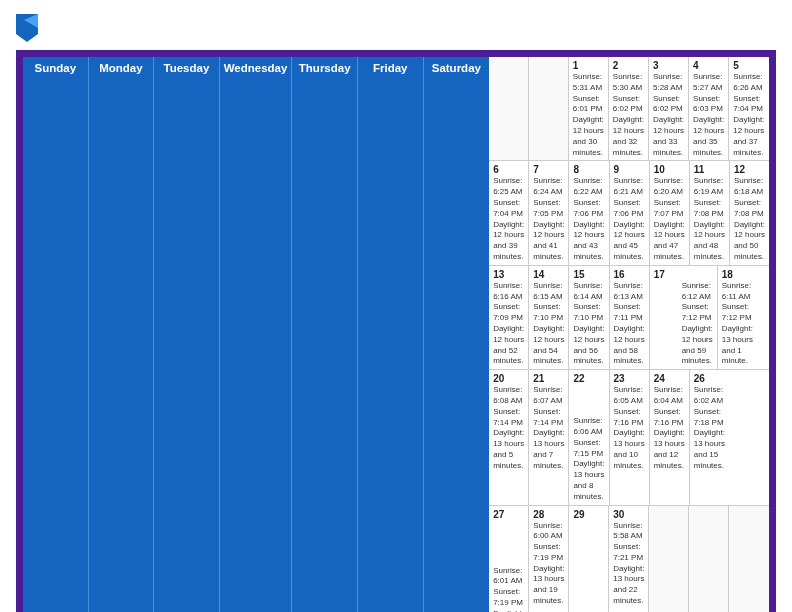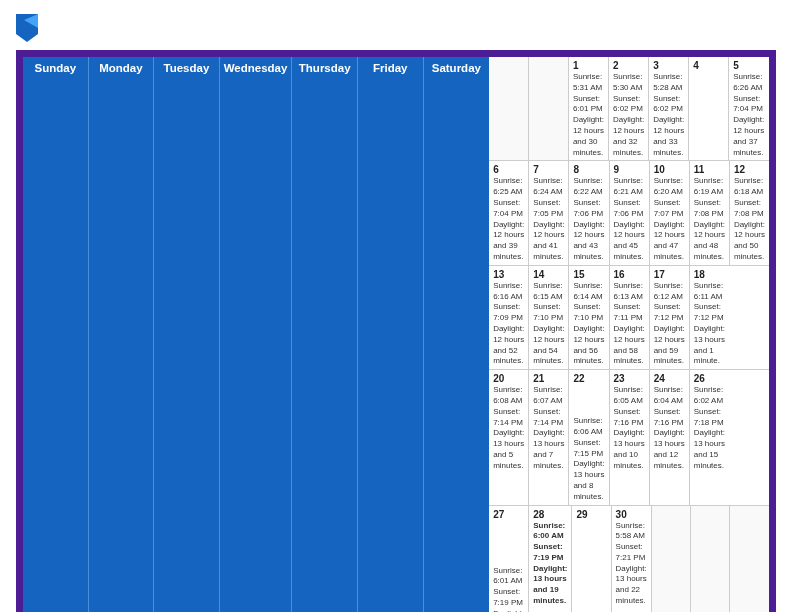--- a/index.html
+++ b/index.html
@@ -164,20 +164,23 @@
 Daylight: 12 hours and 32 minutes.</div>
           </div>
           <div class="cal-cell">
             <div class="day-num">3</div>
             <div class="cell-detail" style="white-space: pre-line;">Sunrise: 5:28 AM
 Sunset: 6:02 PM
 Daylight: 12 hours and 33 minutes.</div>
           </div>
           <div class="cal-cell">
             <div class="day-num">4</div>
+            <div class="cell-detail" style="white-space: pre-line;">Sunrise: 5:27 AM
+Sunset: 6:03 PM
+Daylight: 12 hours and 35 minutes.</div>
           </div>
           <div class="cal-cell">
             <div class="day-num">5</div>
             <div class="cell-detail" style="white-space: pre-line;">Sunrise: 6:26 AM
 Sunset: 7:04 PM
 Daylight: 12 hours and 37 minutes.</div>
           </div>
         </div>
         <div class="cal-row">
           <div class="cal-cell">
@@ -243,21 +246,21 @@
 Daylight: 12 hours and 56 minutes.</div>
           </div>
           <div class="cal-cell">
             <div class="day-num">16</div>
             <div class="cell-detail" style="white-space: pre-line;">Sunrise: 6:13 AM
 Sunset: 7:11 PM
 Daylight: 12 hours and 58 minutes.</div>
           </div>
           <div class="cal-cell">
             <div class="day-num">17</div>
-            <div class="cell-detail" style="white-space: pre-line;">Sunrise: 6:12 AM
+            <div class="cell-detail" style="white-space: pre-line; margin-left: 28px;">Sunrise: 6:12 AM
 Sunset: 7:12 PM
 Daylight: 12 hours and 59 minutes.</div>
           </div>
           <div class="cal-cell">
             <div class="day-num">18</div>
             <div class="cell-detail" style="white-space: pre-line;">Sunrise: 6:11 AM
 Sunset: 7:12 PM
 Daylight: 13 hours and 1 minute.</div>
           </div>
         </div>
@@ -301,21 +304,21 @@
         </div>
         <div class="cal-row">
           <div class="cal-cell">
             <div class="day-num">27</div>
             <div class="cell-detail" style="white-space: pre-line; margin-top: 46px;">Sunrise: 6:01 AM
 Sunset: 7:19 PM
 Daylight: 13 hours and 17 minutes.</div>
           </div>
           <div class="cal-cell">
             <div class="day-num">28</div>
-            <div class="cell-detail" style="white-space: pre-line; font-weight: bold;">Sunrise: 6:00 AM
+            <div class="cell-detail" style="white-space: pre-line;">Sunrise: 6:00 AM
 Sunset: 7:19 PM
 Daylight: 13 hours and 19 minutes.</div>
           </div>
           <div class="cal-cell">
             <div class="day-num">29</div>
           </div>
           <div class="cal-cell">
             <div class="day-num">30</div>
             <div class="cell-detail" style="white-space: pre-line;">Sunrise: 5:58 AM
 Sunset: 7:21 PM

